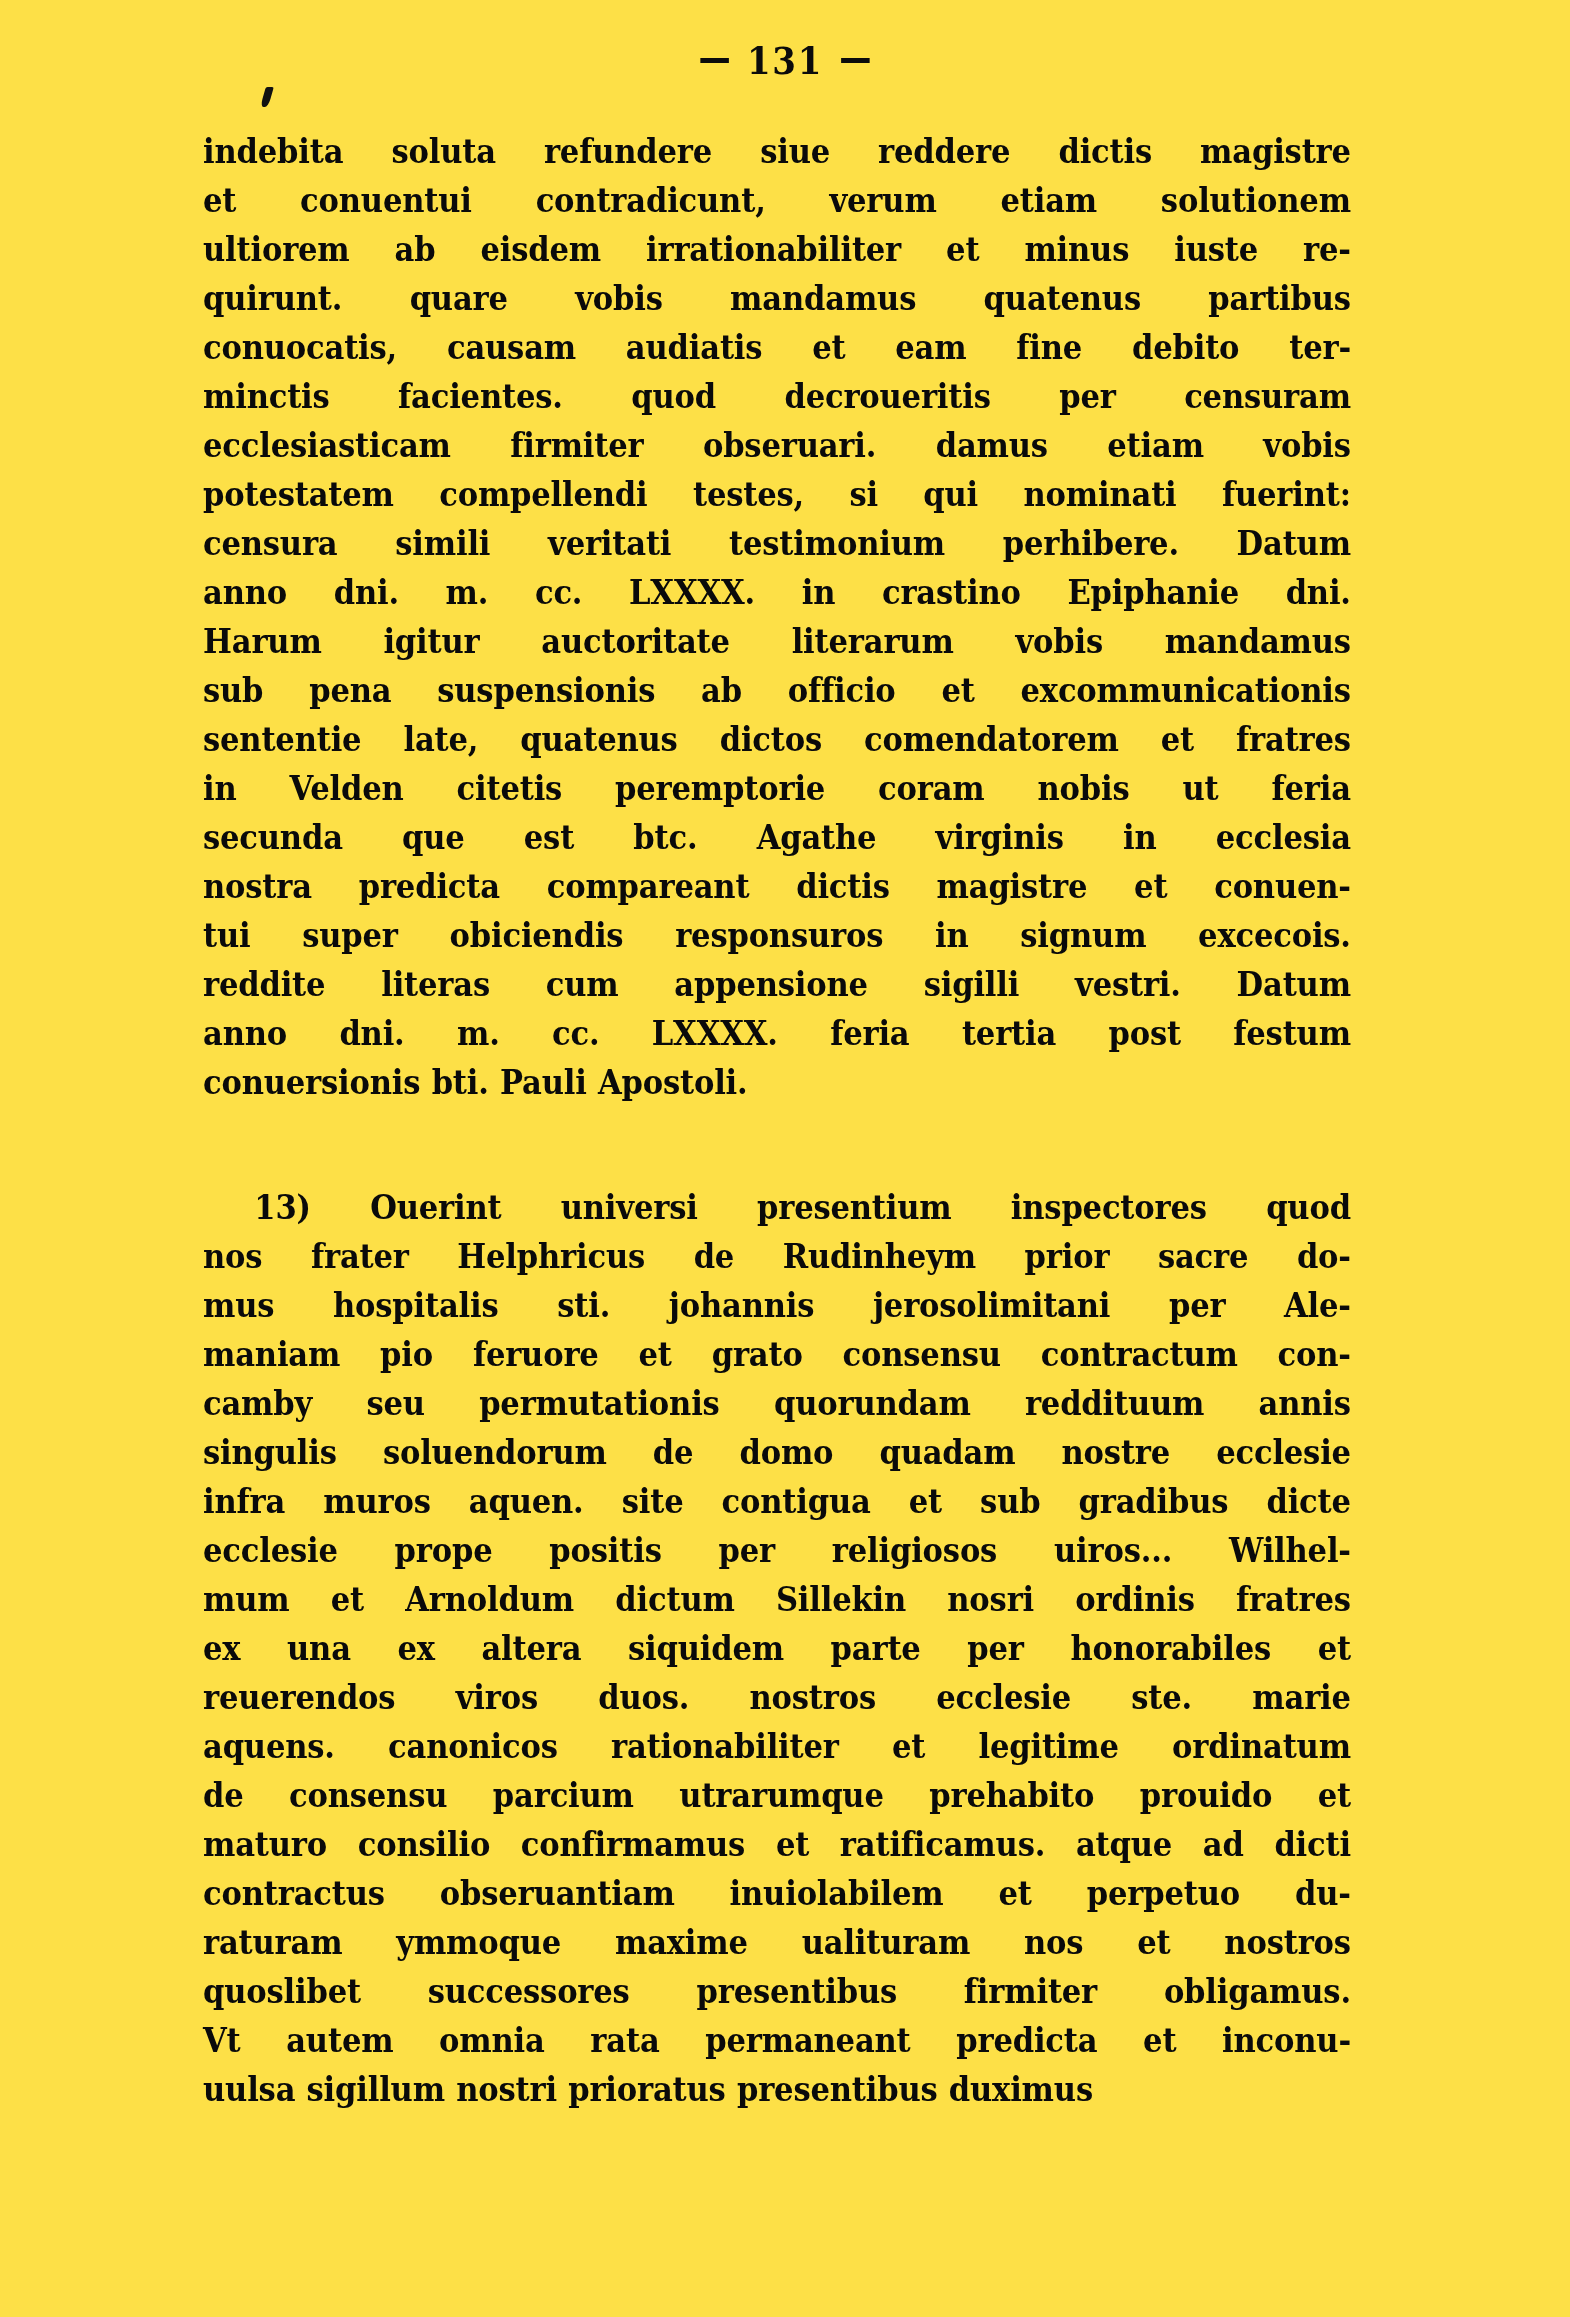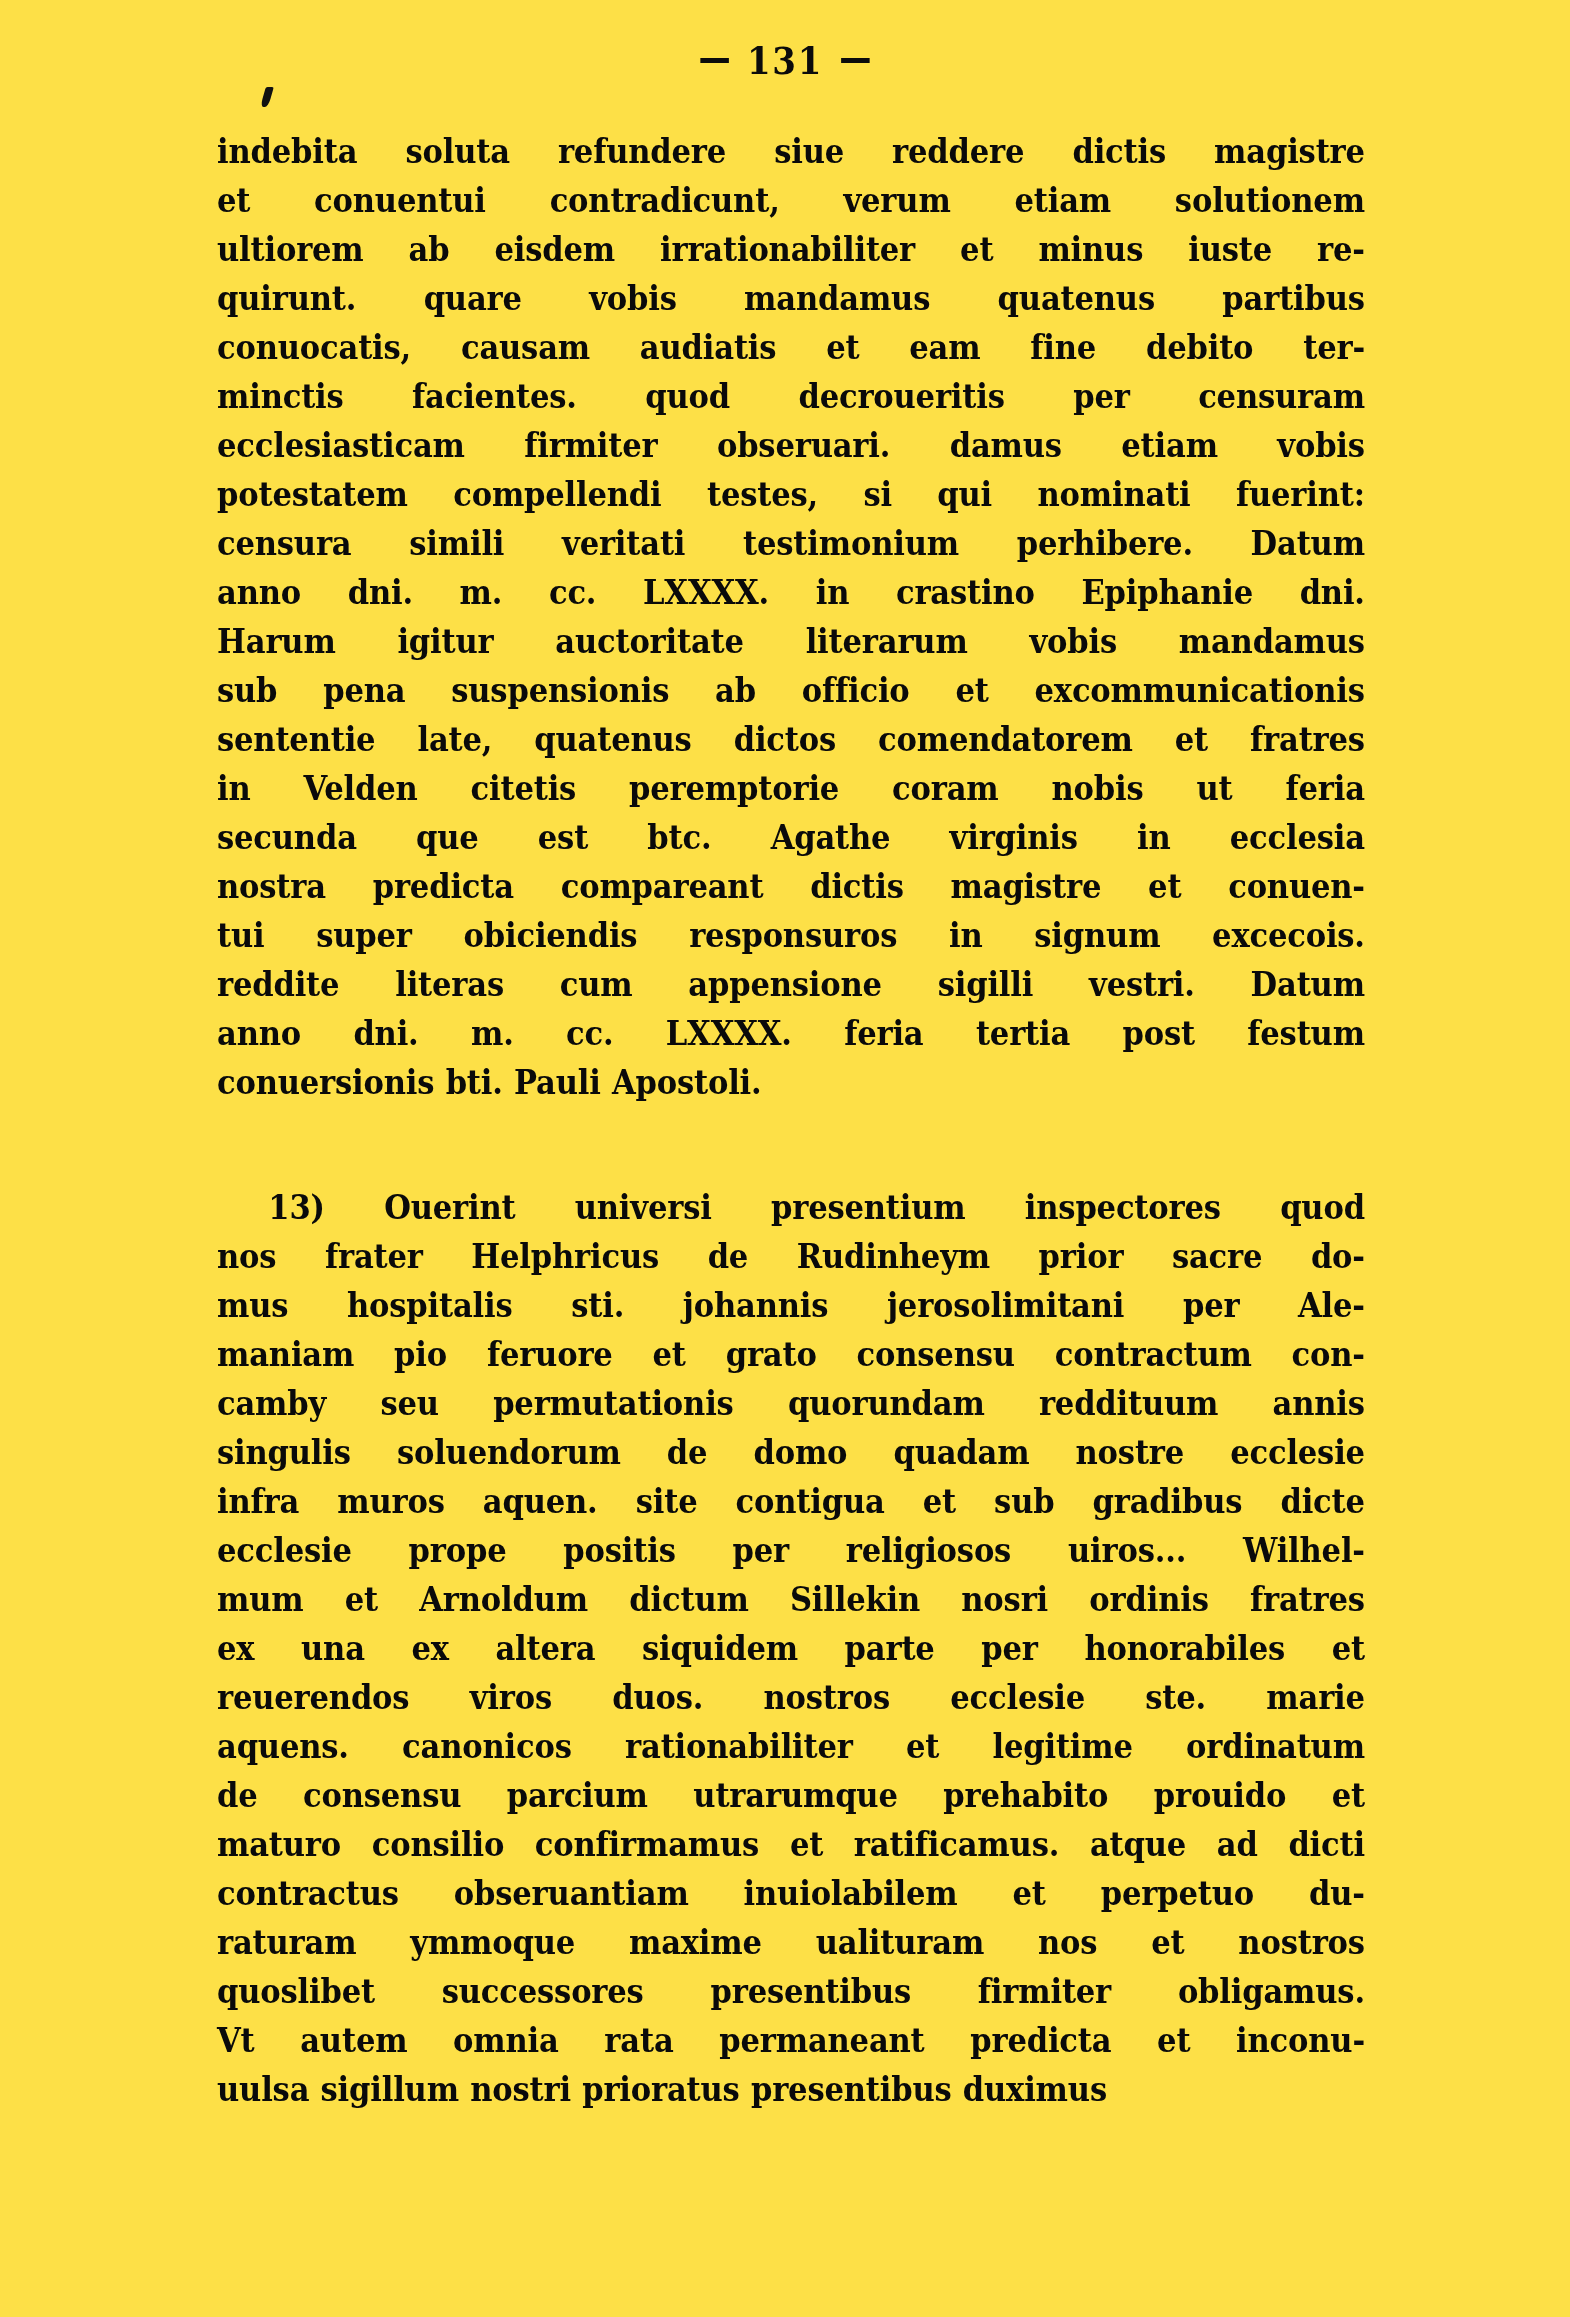--- a/index.html
+++ b/index.html
@@ -57,21 +57,21 @@
     height: 20px;
     background: #111;
     transform: skewX(-16deg);
     border-radius: 1.8px 1.8px 40% 40%;
   }
 
   
   #text-column {
     position: absolute;
     top: 127px;
-    left: 217px;
+    left: 203px;
     width: 1148px;
   }
 
   .para {
     color: #0a0a0a;
     font-family: "DejaVu Serif", serif;
     font-weight: 700;
     font-size: 34px;
     line-height: 49px;
     text-align: justify;

